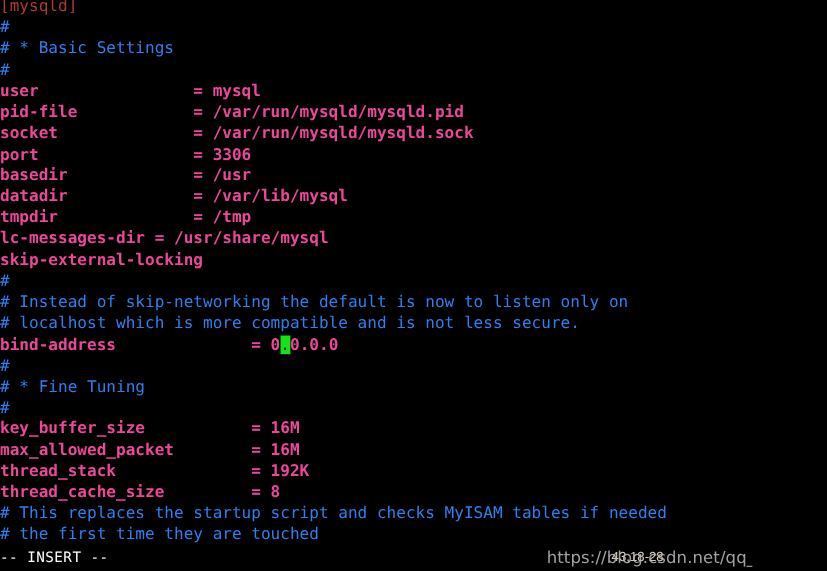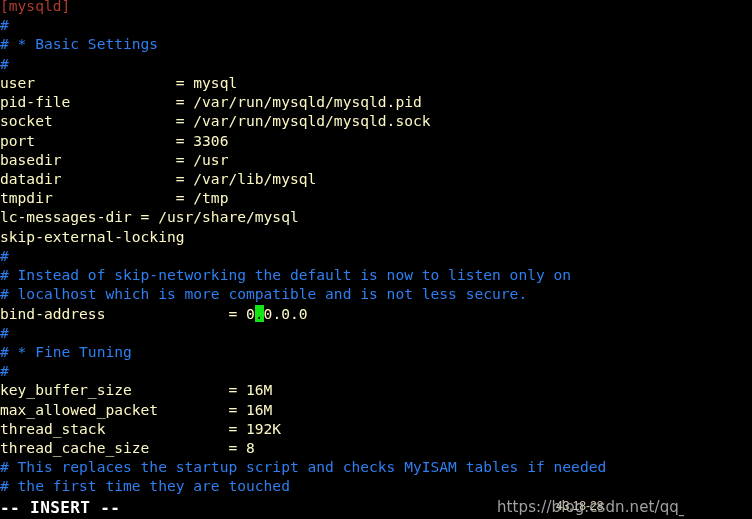--- a/index.html
+++ b/index.html
@@ -26,42 +26,42 @@
     white-space: pre;
     letter-spacing: 0;
   }
   .row {
     height: 19.23px;
     white-space: pre;
     color: #d8d8d8;
   }
   .comment  { color: #2f7ff0; }
   .section  { color: #b03a2e; }   
-  .plain    { color: #fef9c3; }
+  .plain    { color: #ec4899; font-weight: bold; }
   .cursor {
     background: #13e413;
     color: #000000;
   }
   
   #statusline {
     position: absolute;
     left: 0;
     bottom: 0;
     width: 752px;
     height: 22px;
     white-space: pre;
     color: #ffffff;
   }
   #mode {
     position: absolute;
     left: 0px;
     top: 1px;
     font-family: "DejaVu Sans Mono", "Liberation Mono", monospace;
-    font-size: 16px;
-    font-weight: bold;
+    font-size: 13px;
+    font-weight: normal;
     color: #ffffff;
     letter-spacing: 0.4px;
   }
   #ruler {
     position: absolute;
     left: 556px;
     top: 0px;
     font-family: Liberation Sans, sans-serif;
     font-size: 12px;
     color: #e6d9c0;

